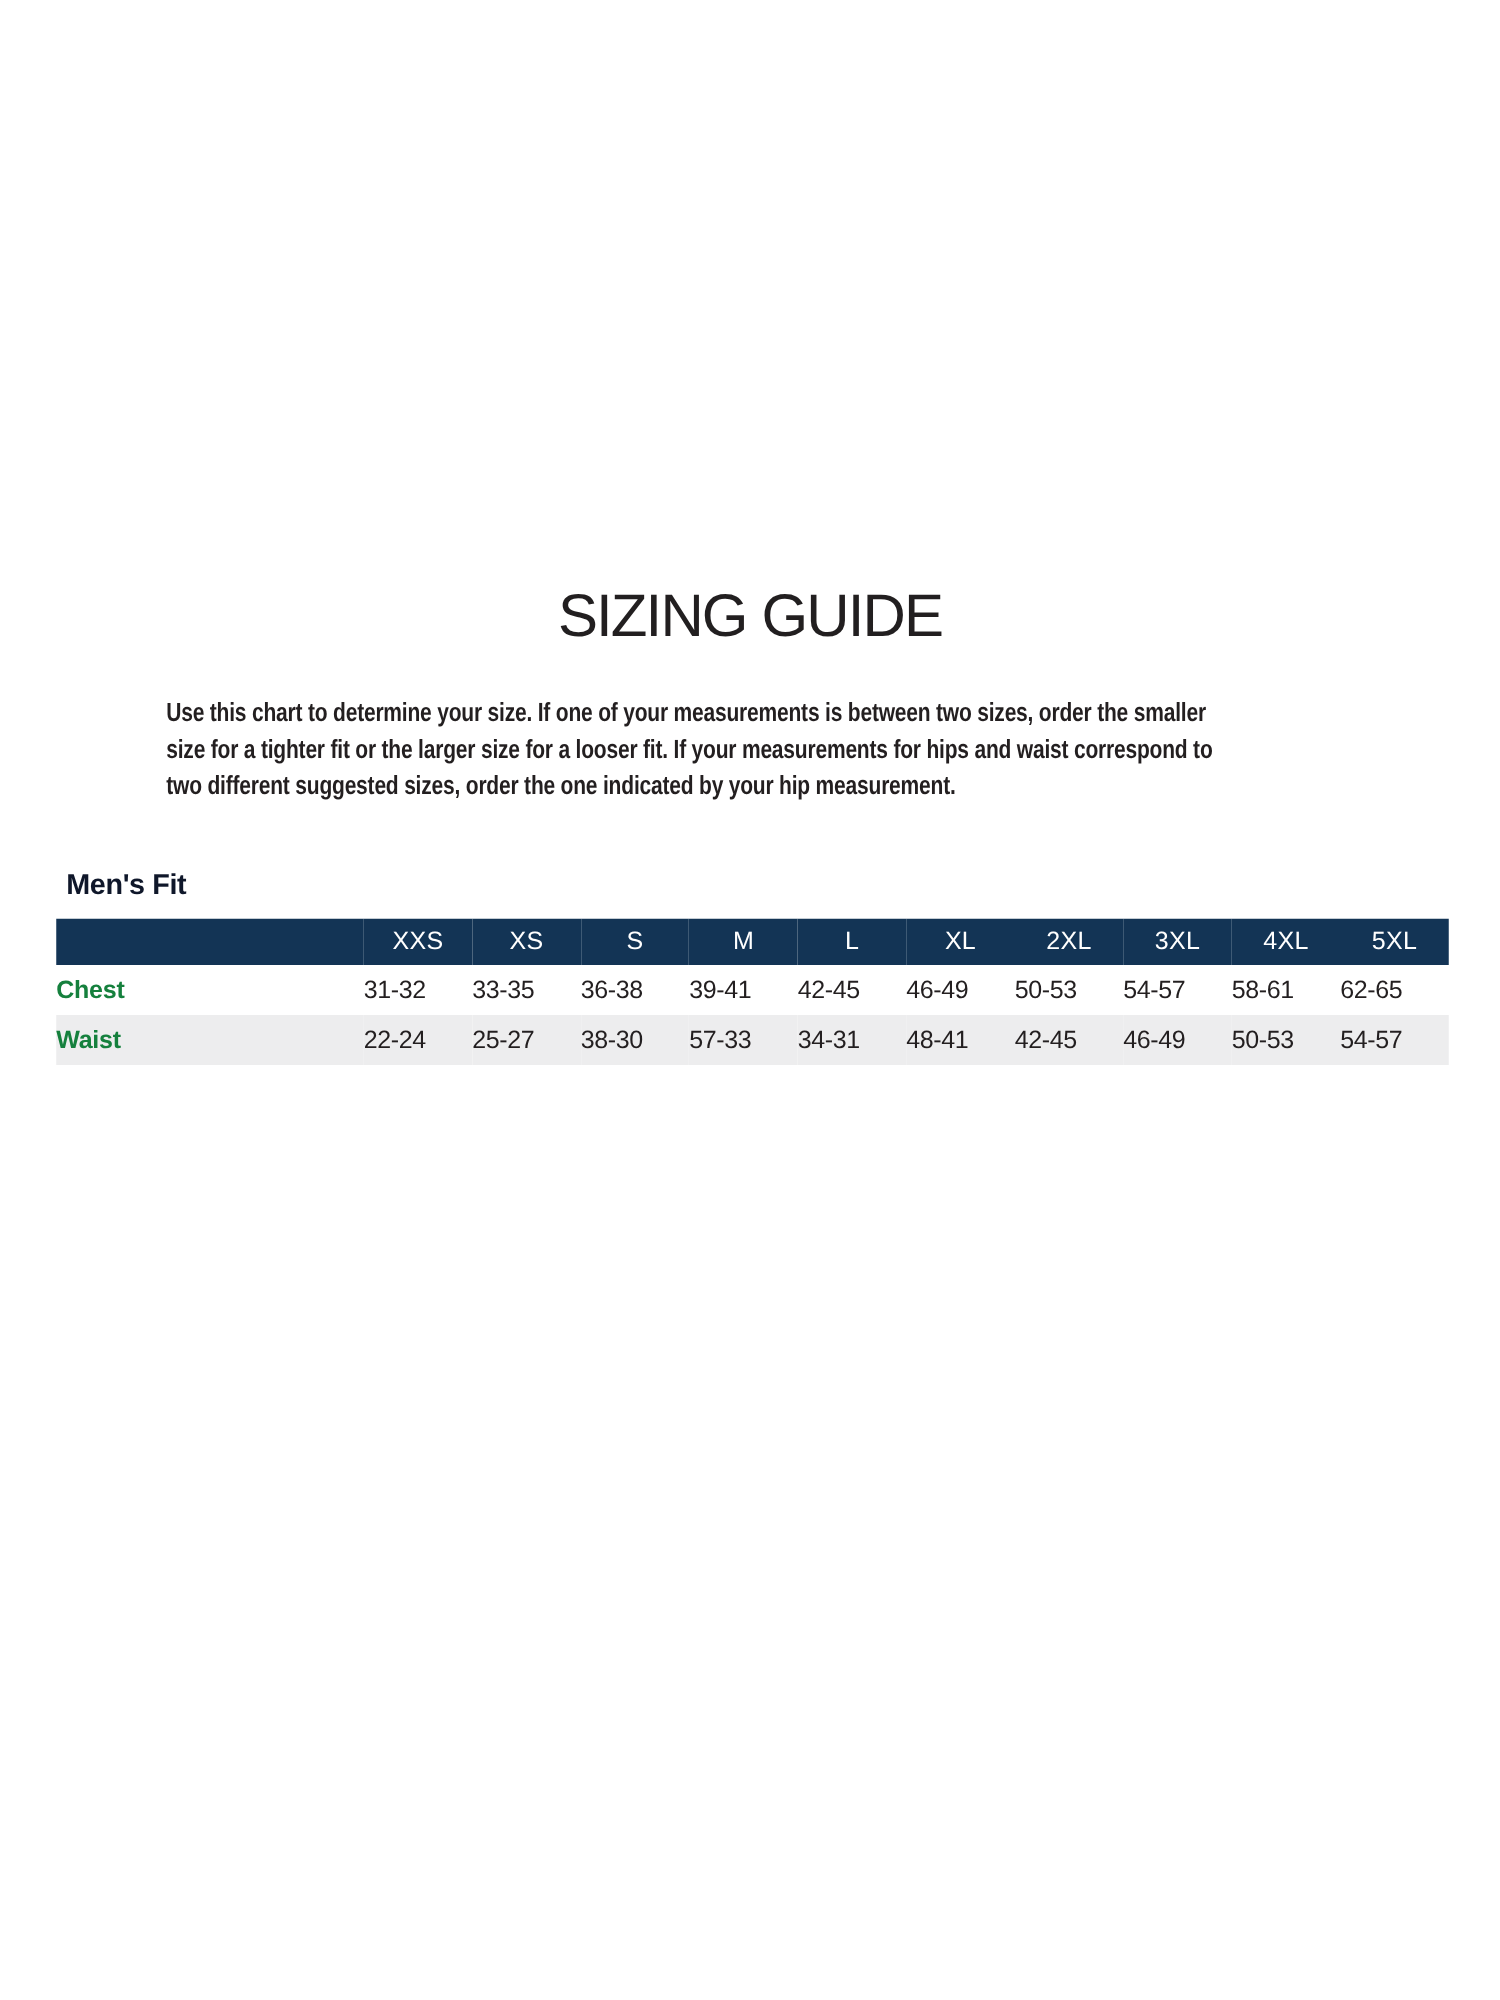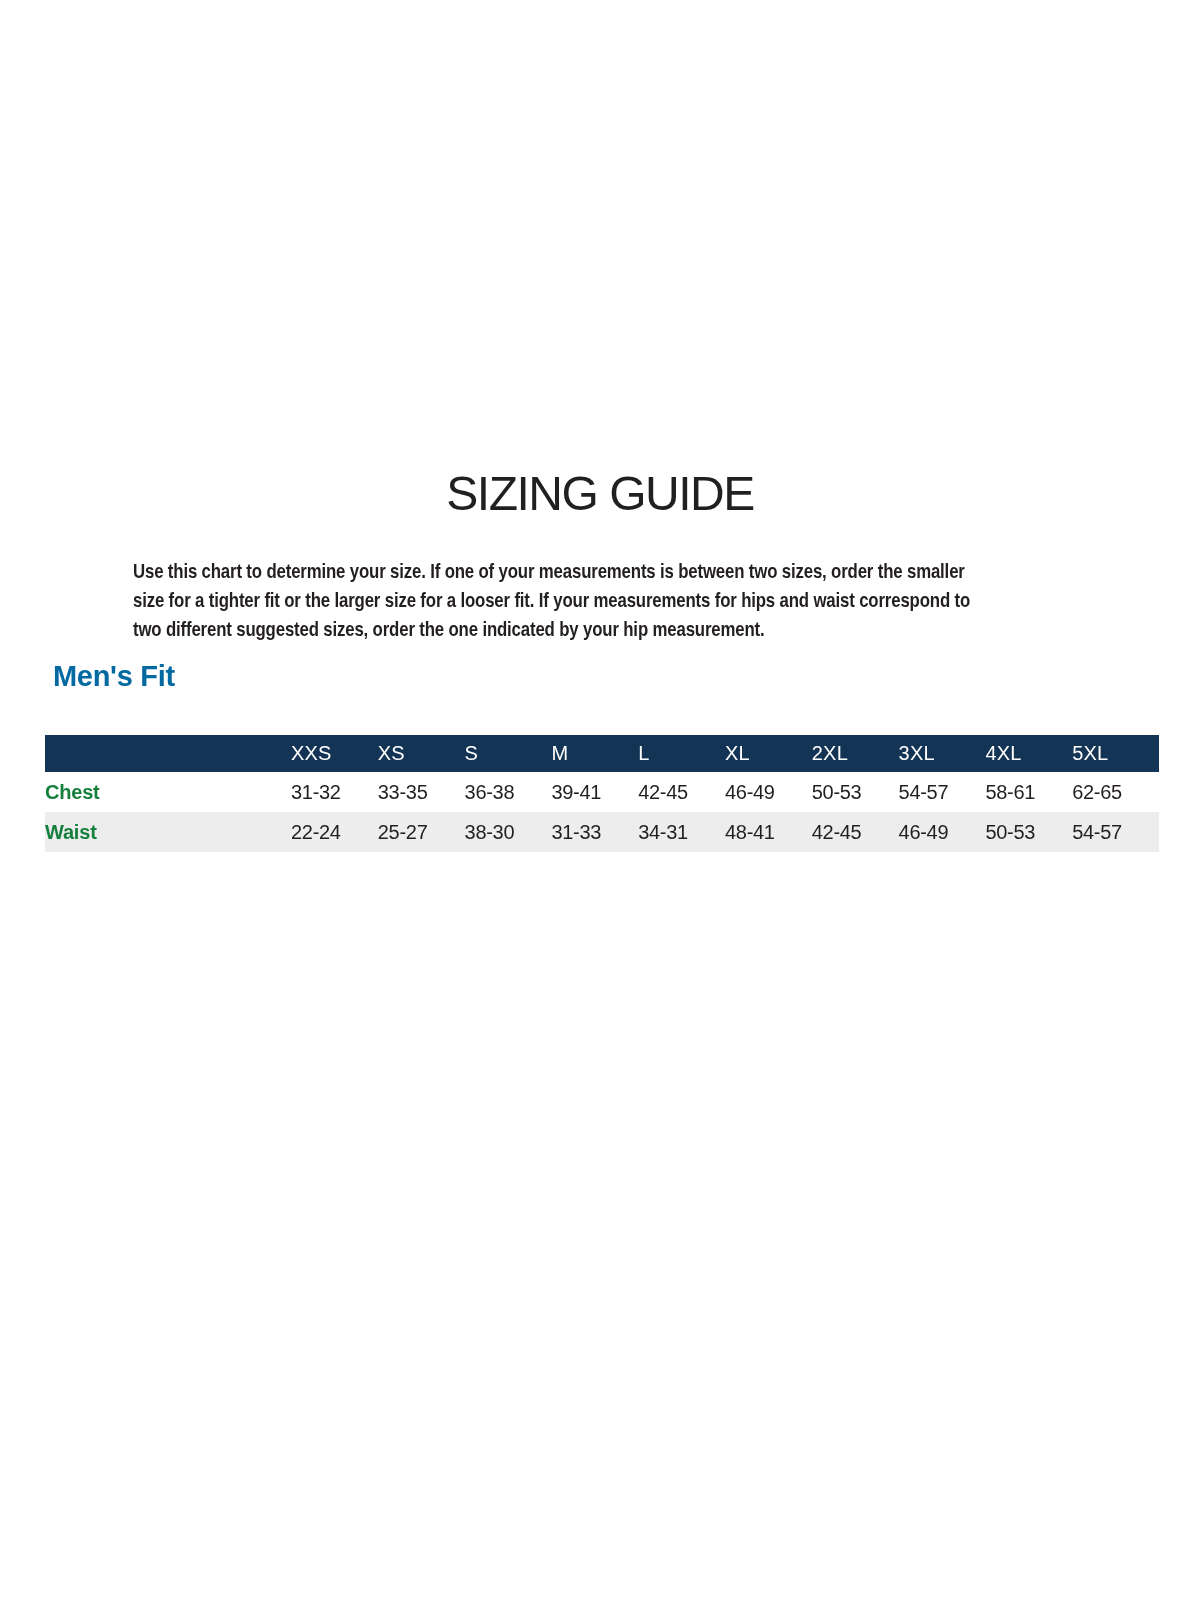--- a/index.html
+++ b/index.html
@@ -39,42 +39,42 @@
   .intro-line {
     white-space: nowrap;
     font-size: 21px;
     font-weight: 600;
     line-height: 29px;
     letter-spacing: -0.2px;
     color: #231f20;
   }
   .section-label {
     position: absolute;
-    top: 660px;
+    top: 694px;
     left: 53px;
-    font-size: 29px;
+    font-size: 23px;
     font-weight: 700;
     letter-spacing: -0.3px;
-    color: #0369a1;
+    color: #0f172a;
   }
   table.sizing-table {
     position: absolute;
     top: 735px;
     left: 45px;
     width: 1114px;
     border-collapse: collapse;
     table-layout: fixed;
     font-size: 20px;
   }
   table.sizing-table thead th {
     background: var(--header-bg, #133455);
     color: var(--header-text, #ffffff);
     font-weight: 400;
     height: 37px;
-    text-align: left;
+    text-align: center;
     padding: 0;
     letter-spacing: 0.2px;
   }
   table.sizing-table thead th.spacer {
     width: 246px;
   }
   table.sizing-table tbody tr {
     height: 40px;
     background: #ffffff;
   }
@@ -139,21 +139,21 @@
           <td>50-53</td>
           <td>54-57</td>
           <td>58-61</td>
           <td>62-65</td>
         </tr>
         <tr class="alt">
           <th class="row-label">Waist</th>
           <td>22-24</td>
           <td>25-27</td>
           <td>38-30</td>
-          <td>31-33</td>
+          <td>57-33</td>
           <td>34-31</td>
           <td>48-41</td>
           <td>42-45</td>
           <td>46-49</td>
           <td>50-53</td>
           <td>54-57</td>
         </tr>
       </tbody>
   </table>
 

